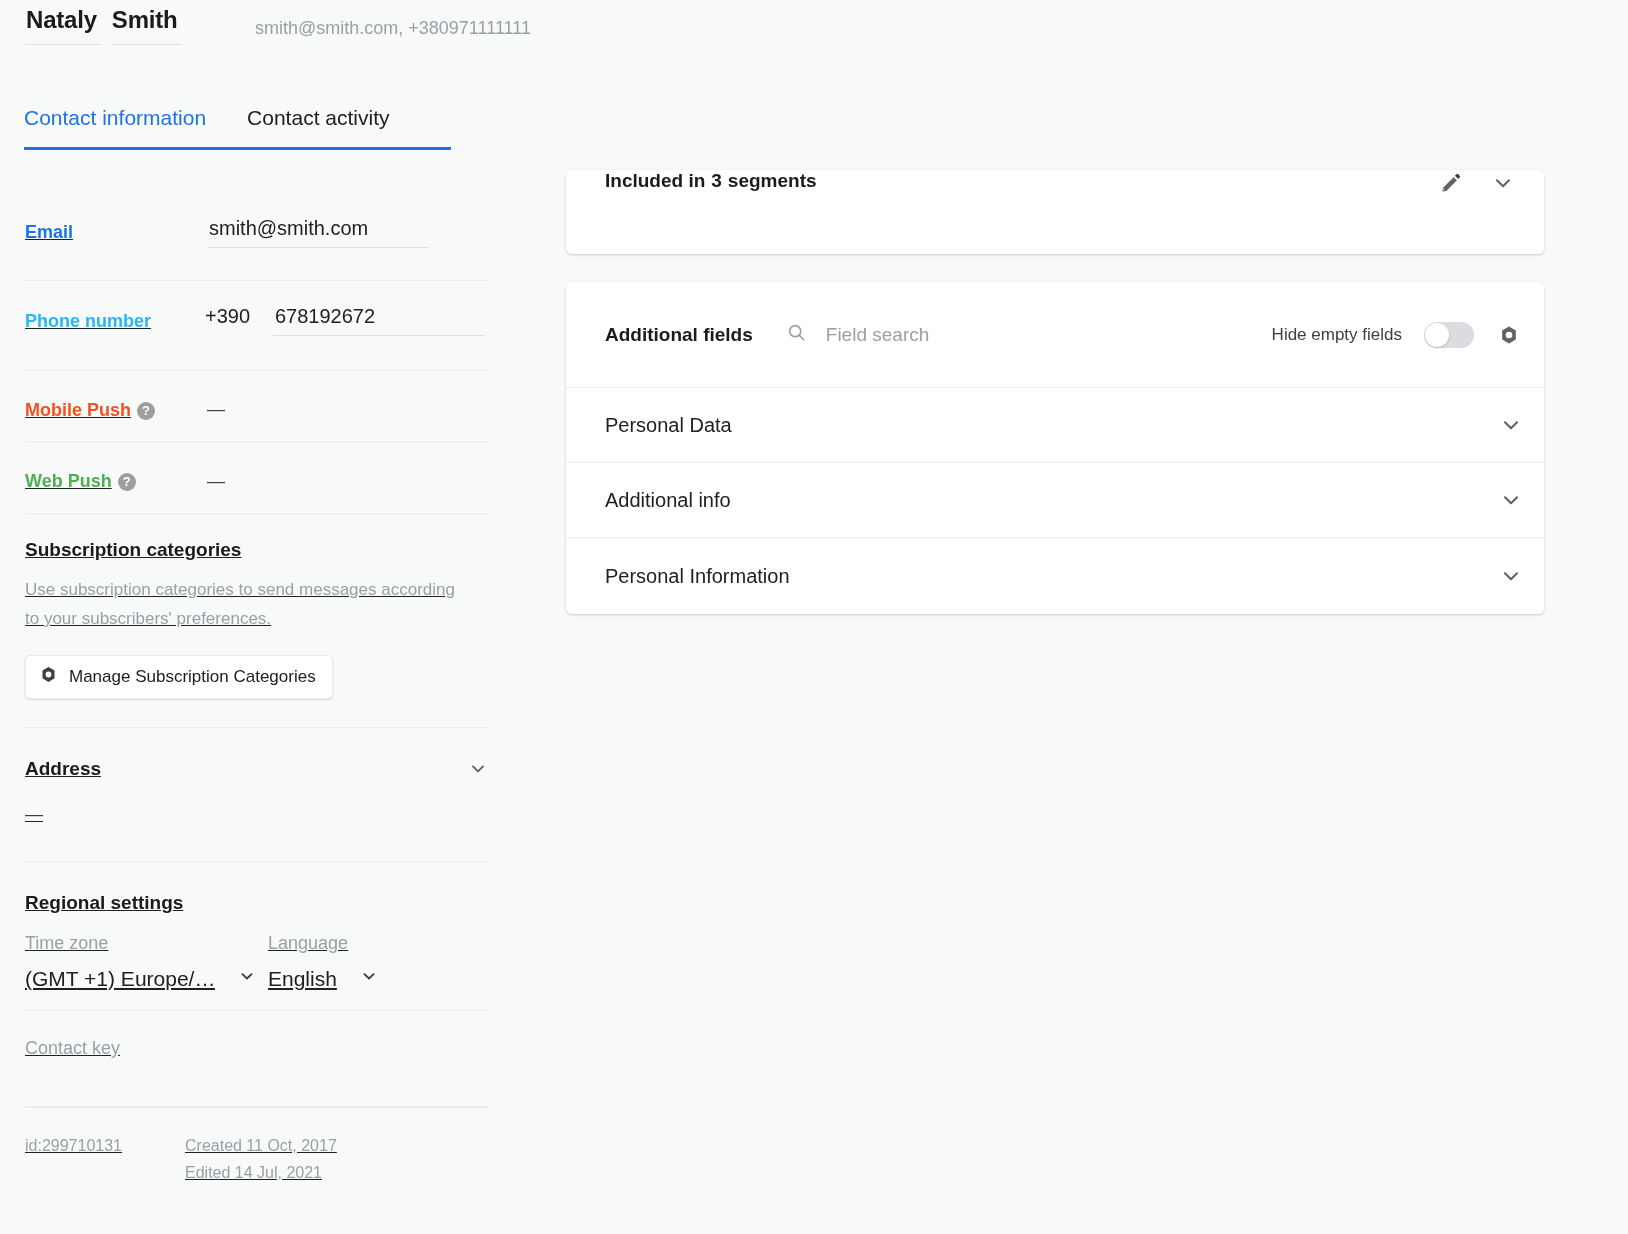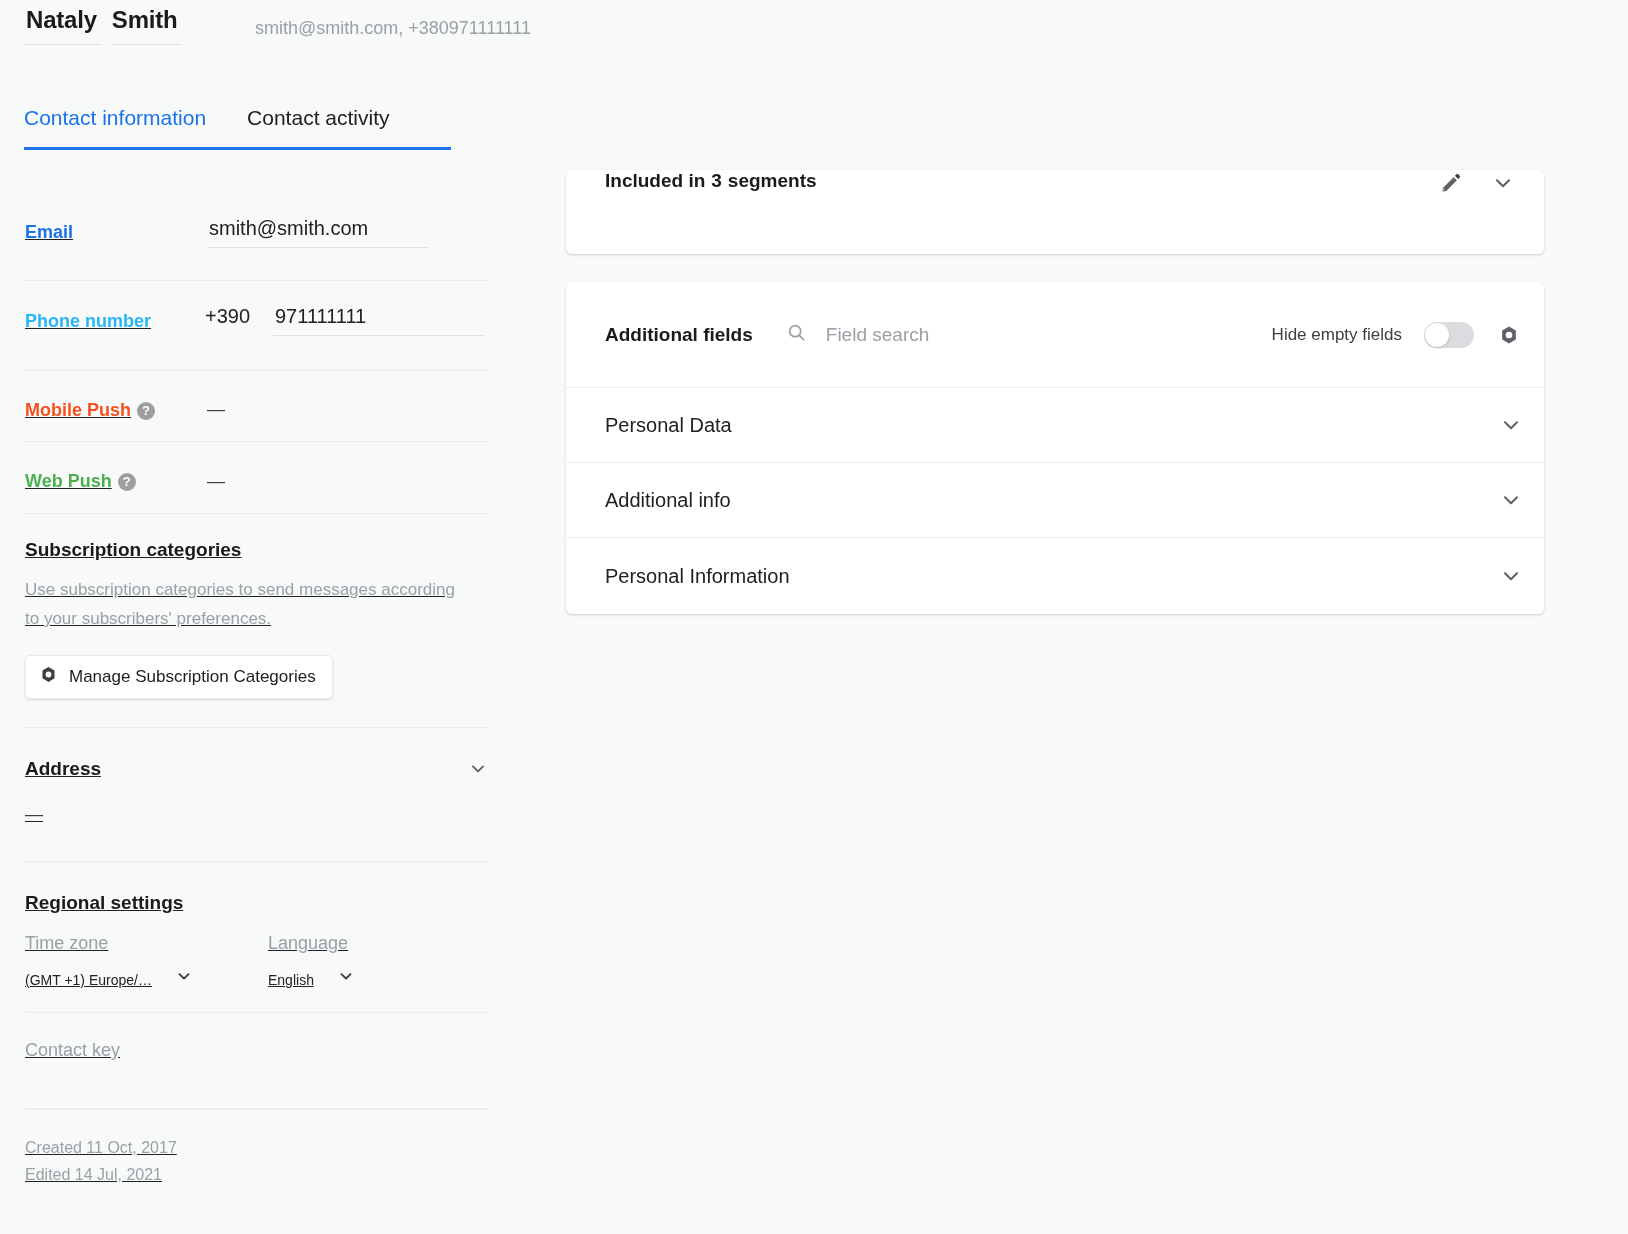--- a/index.html
+++ b/index.html
@@ -179,21 +179,21 @@
 
   
   .regional { padding: 30px 0 18px 0; border-bottom: 1px solid #eceded; }
   .reg-title { font-size: 19px; font-weight: bold; color: #1b1b1b; margin-bottom: 14px; }
   .reg-cols { display: flex; }
   .reg-col-tz { width: 243px; }
   .reg-col-lang { width: 200px; }
   .reg-sublabel { font-size: 18px; color: #9aa0a6; line-height: 30px; margin-bottom: 8px; }
   .reg-select {
     display: flex; align-items: center; gap: 22px;
-    font-size: 14px; color: #202124; cursor: pointer; line-height: 26px;
+    font-size: 21px; color: #202124; cursor: pointer; line-height: 26px;
   }
   .tz-text {
     max-width: 196px;
     overflow: hidden;
     white-space: nowrap;
     text-overflow: ellipsis;
   }
 
   
   .ckey { padding: 24px 0 0 0; border-bottom: 1px solid #eceded; }
@@ -301,21 +301,21 @@
 <div class="left-col">
 
   <div class="fld-row row-email">
     <div class="fld-label lbl-email">Email</div>
     <div class="fld-underline-input">smith@smith.com</div>
   </div>
 
   <div class="fld-row row-phone">
     <div class="fld-label lbl-phone">Phone number</div>
     <div class="ccode">+390</div>
-    <div class="fld-underline-input">971111111</div>
+    <div class="fld-underline-input">678192672</div>
   </div>
 
   <div class="fld-row row-mobile">
     <div class="fld-label lbl-mobile">
       <span>Mobile Push</span><span class="qmark">?</span>
     </div>
     <div class="dash">—</div>
   </div>
 
   <div class="fld-row row-web">
@@ -378,20 +378,21 @@
       </div>
     </div>
   </div>
 
   <div class="ckey">
     <div class="ckey-label">Contact key</div>
     <div class="ckey-input"></div>
   </div>
 
   <div class="meta">
+    <div class="meta-id">id:299710131</div>
     <div>
       <div>Created 11 Oct, 2017</div>
       <div>Edited 14 Jul, 2021</div>
     </div>
   </div>
 </div>
 
 <div class="right-col">
 
   <div class="card card-segments">

